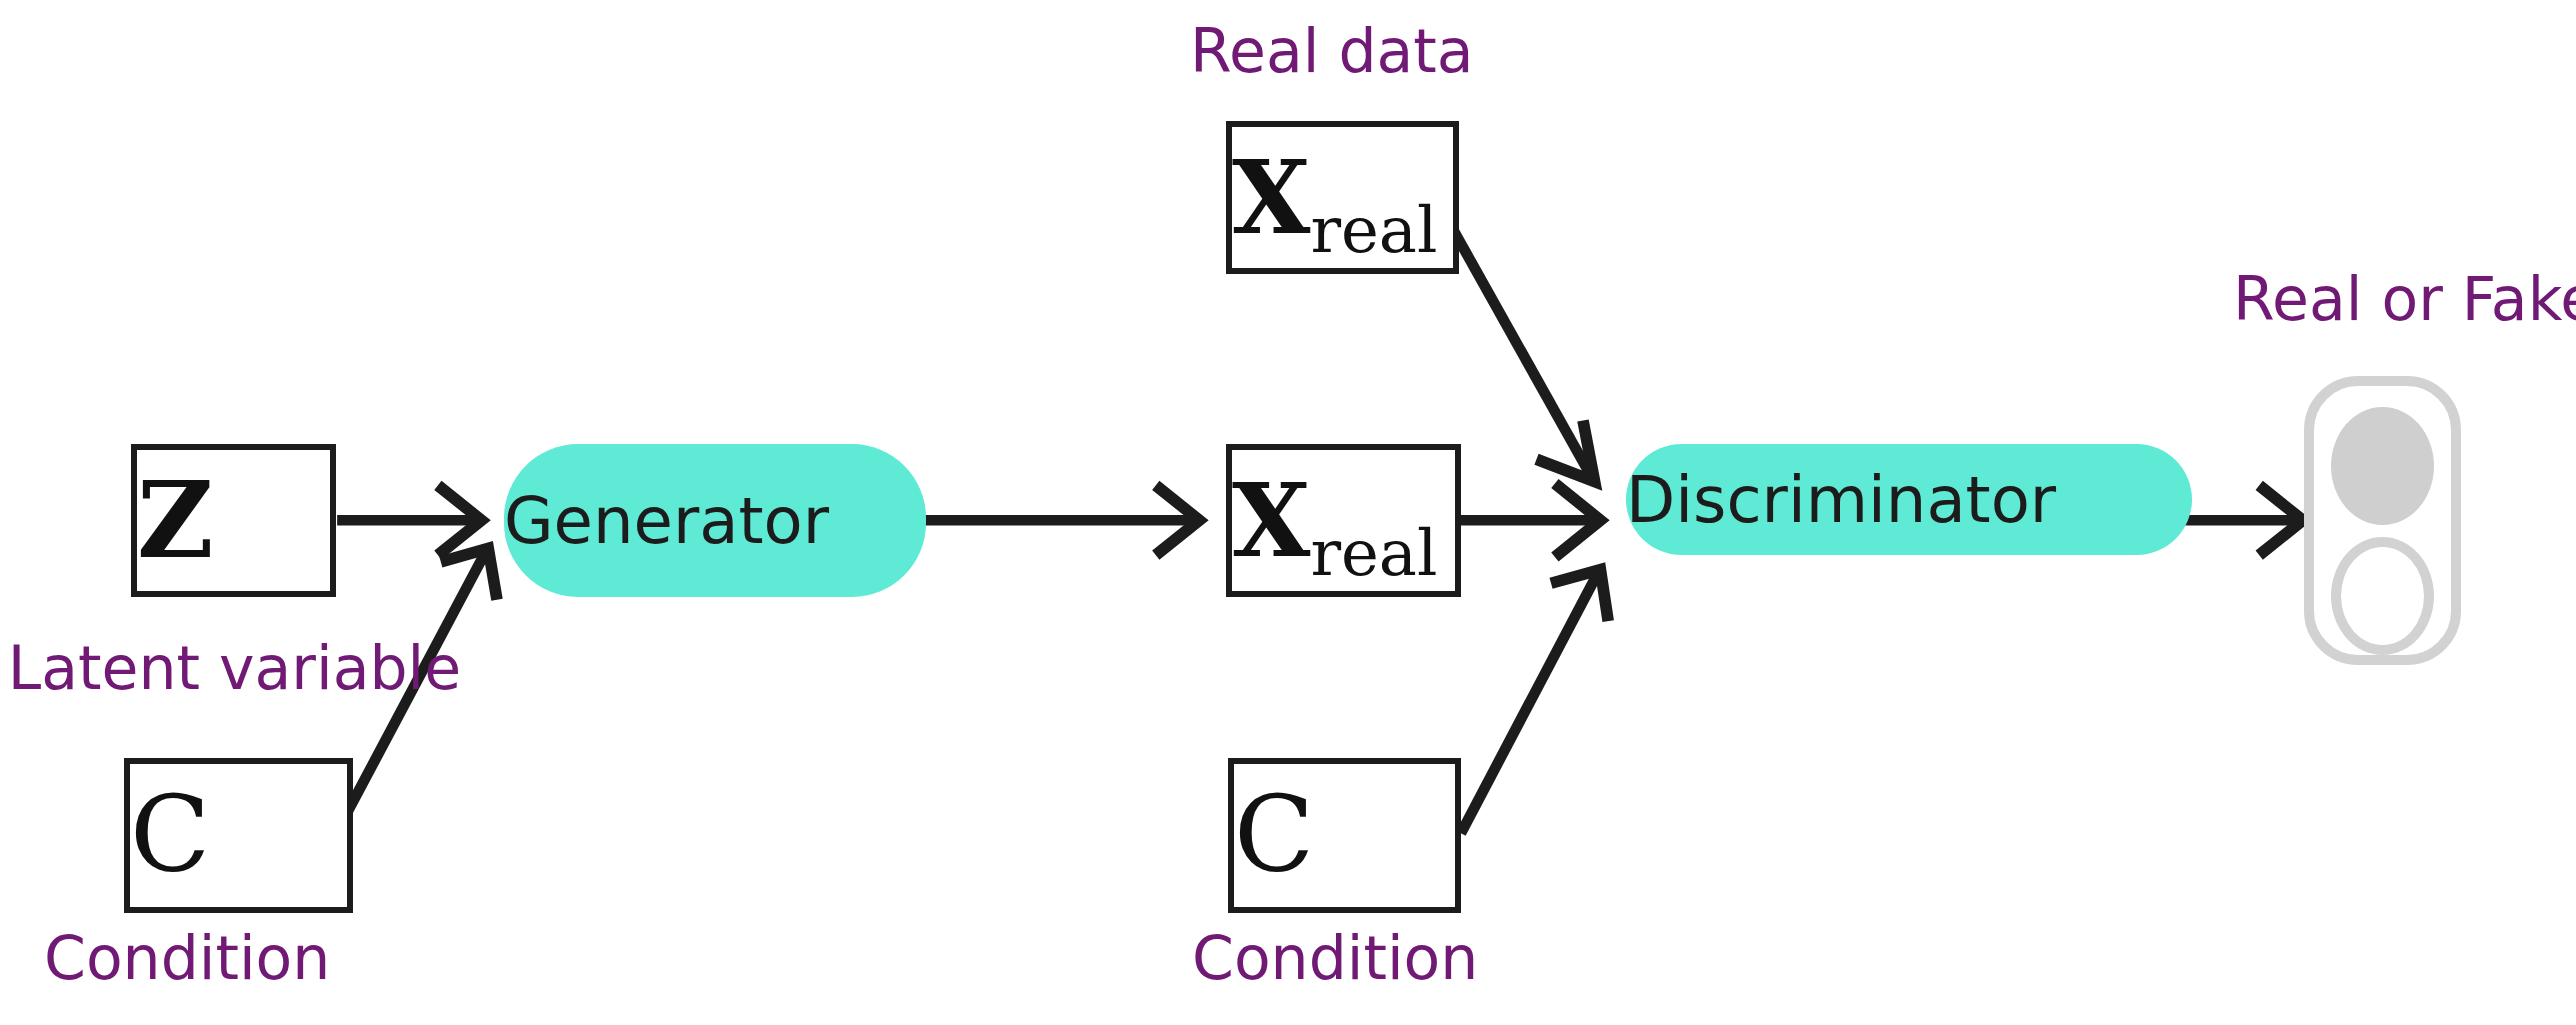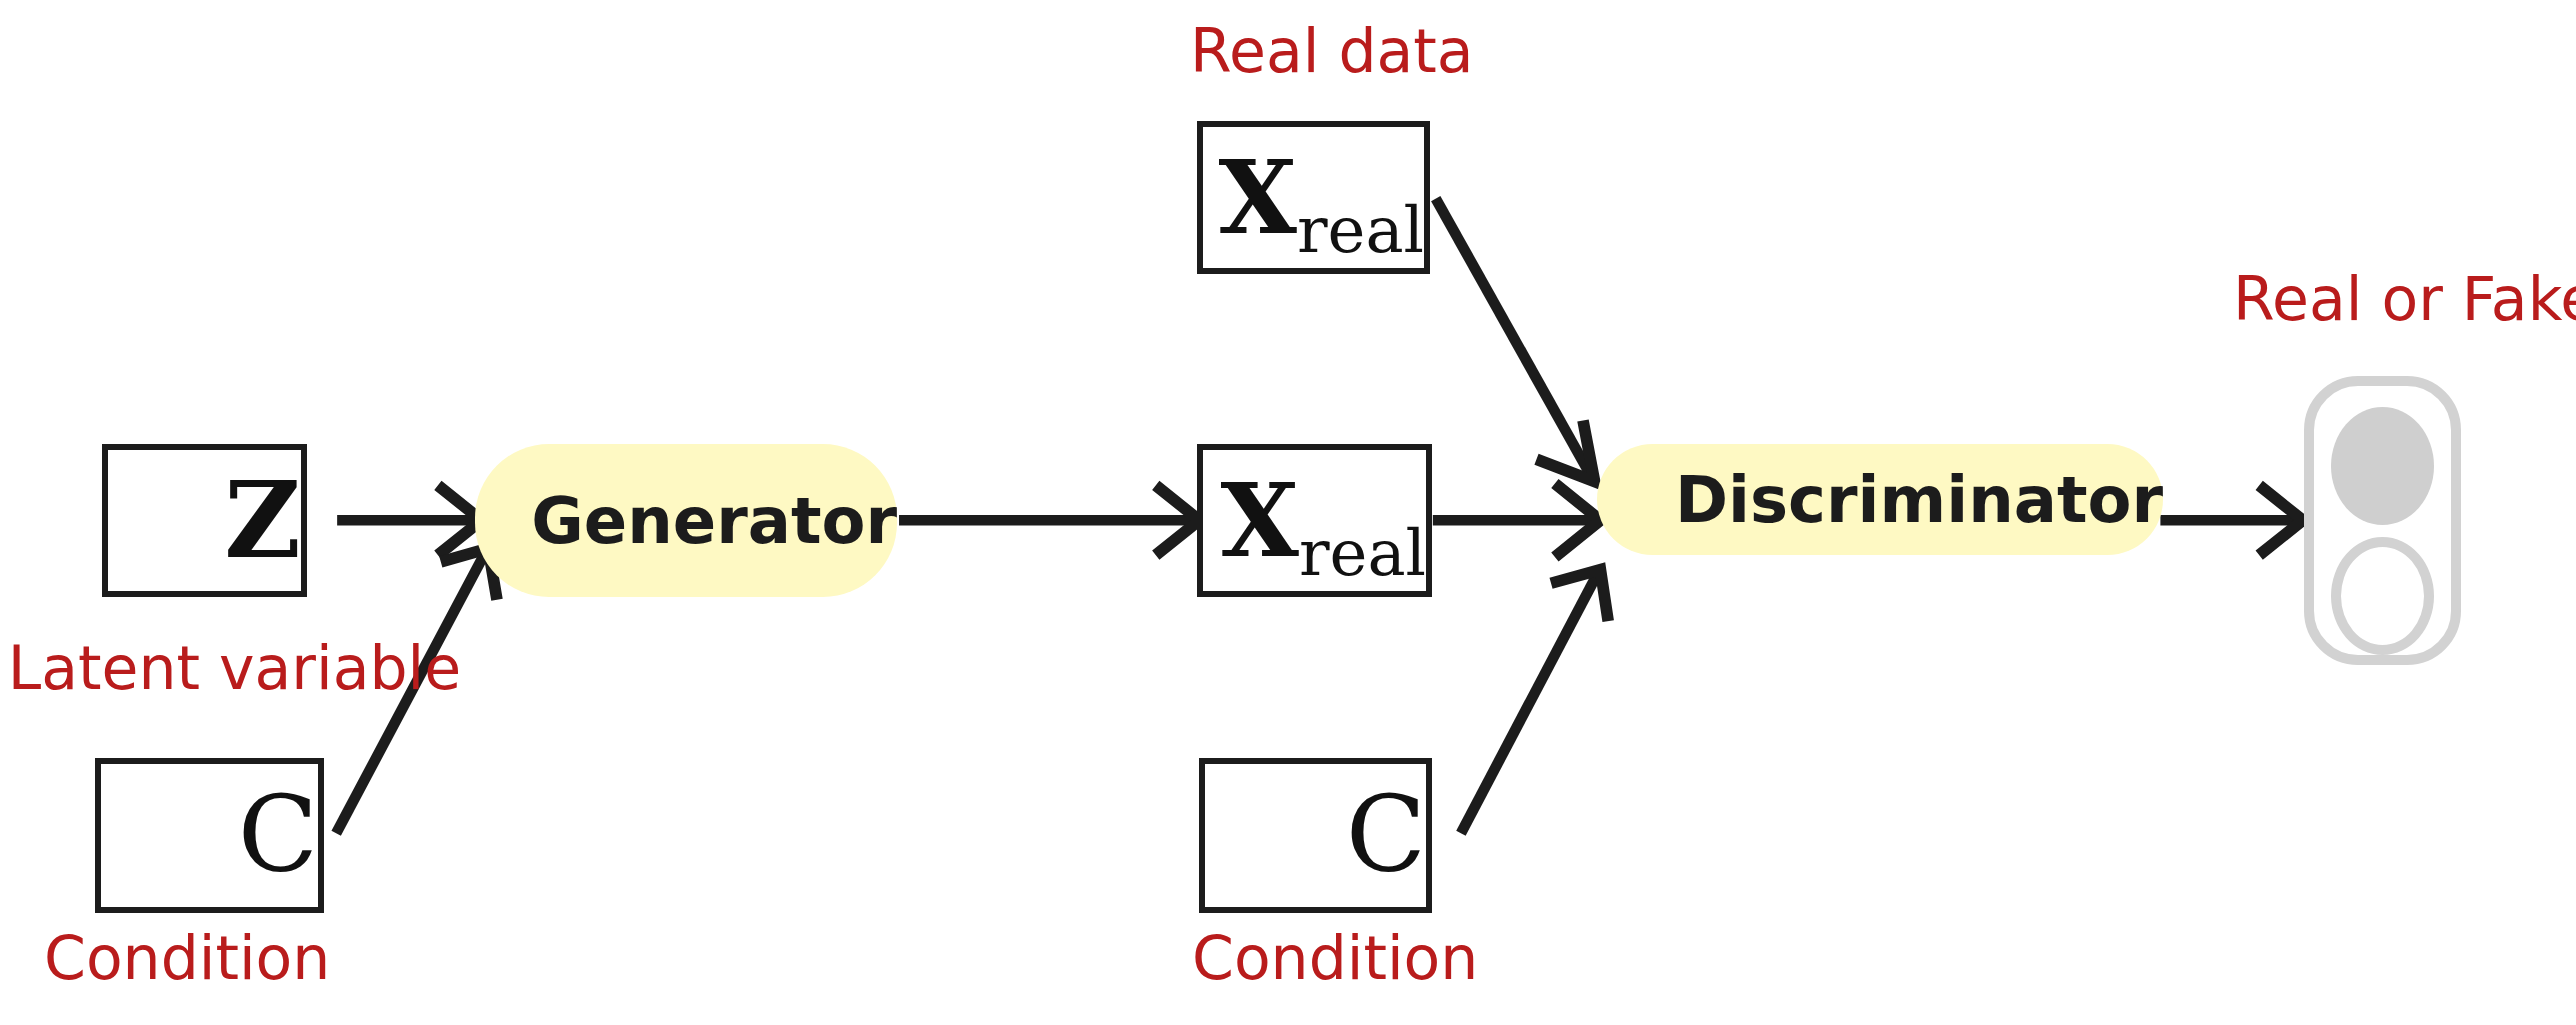--- a/index.html
+++ b/index.html
@@ -21,32 +21,32 @@
     top: 0;
     width: 2576px;
     height: 1026px;
     pointer-events: none;
   }
   .node {
     position: absolute;
     box-sizing: border-box;
     display: flex;
     align-items: center;
-    justify-content: flex-end;
+    justify-content: flex-start;
+    margin-left: 29px;
   }
   
   .box-sharp {
     background: #ffffff;
     border: 6.8px solid #1c1c1c;
   }
   
   .box-round {
-    background: #fef9c3;
+    background: #5eead4;
     border-radius: 74px;
-    font-weight: bold;
   }
   .sym-serif {
     font-family: "DejaVu Serif", "Liberation Serif", serif;
     color: #111111;
     line-height: 1;
     white-space: nowrap;
   }
   .sym-z {
     font-size: 105px;
     font-weight: bold;
@@ -72,21 +72,21 @@
   .proc-label {
     font-family: "DejaVu Sans", "Liberation Sans", sans-serif;
     font-size: 64px;
     color: #1c1c1c;
     white-space: nowrap;
   }
   .caption {
     position: absolute;
     font-family: "DejaVu Sans", "Liberation Sans", sans-serif;
     font-size: 60px;
-    color: #b91c1c;
+    color: #701a75;
     white-space: nowrap;
     line-height: 1;
   }
   .light-body {
     position: absolute;
     box-sizing: border-box;
     border: 10.7px solid #d2d2d2;
     border-radius: 54px;
     background: #ffffff;
   }

